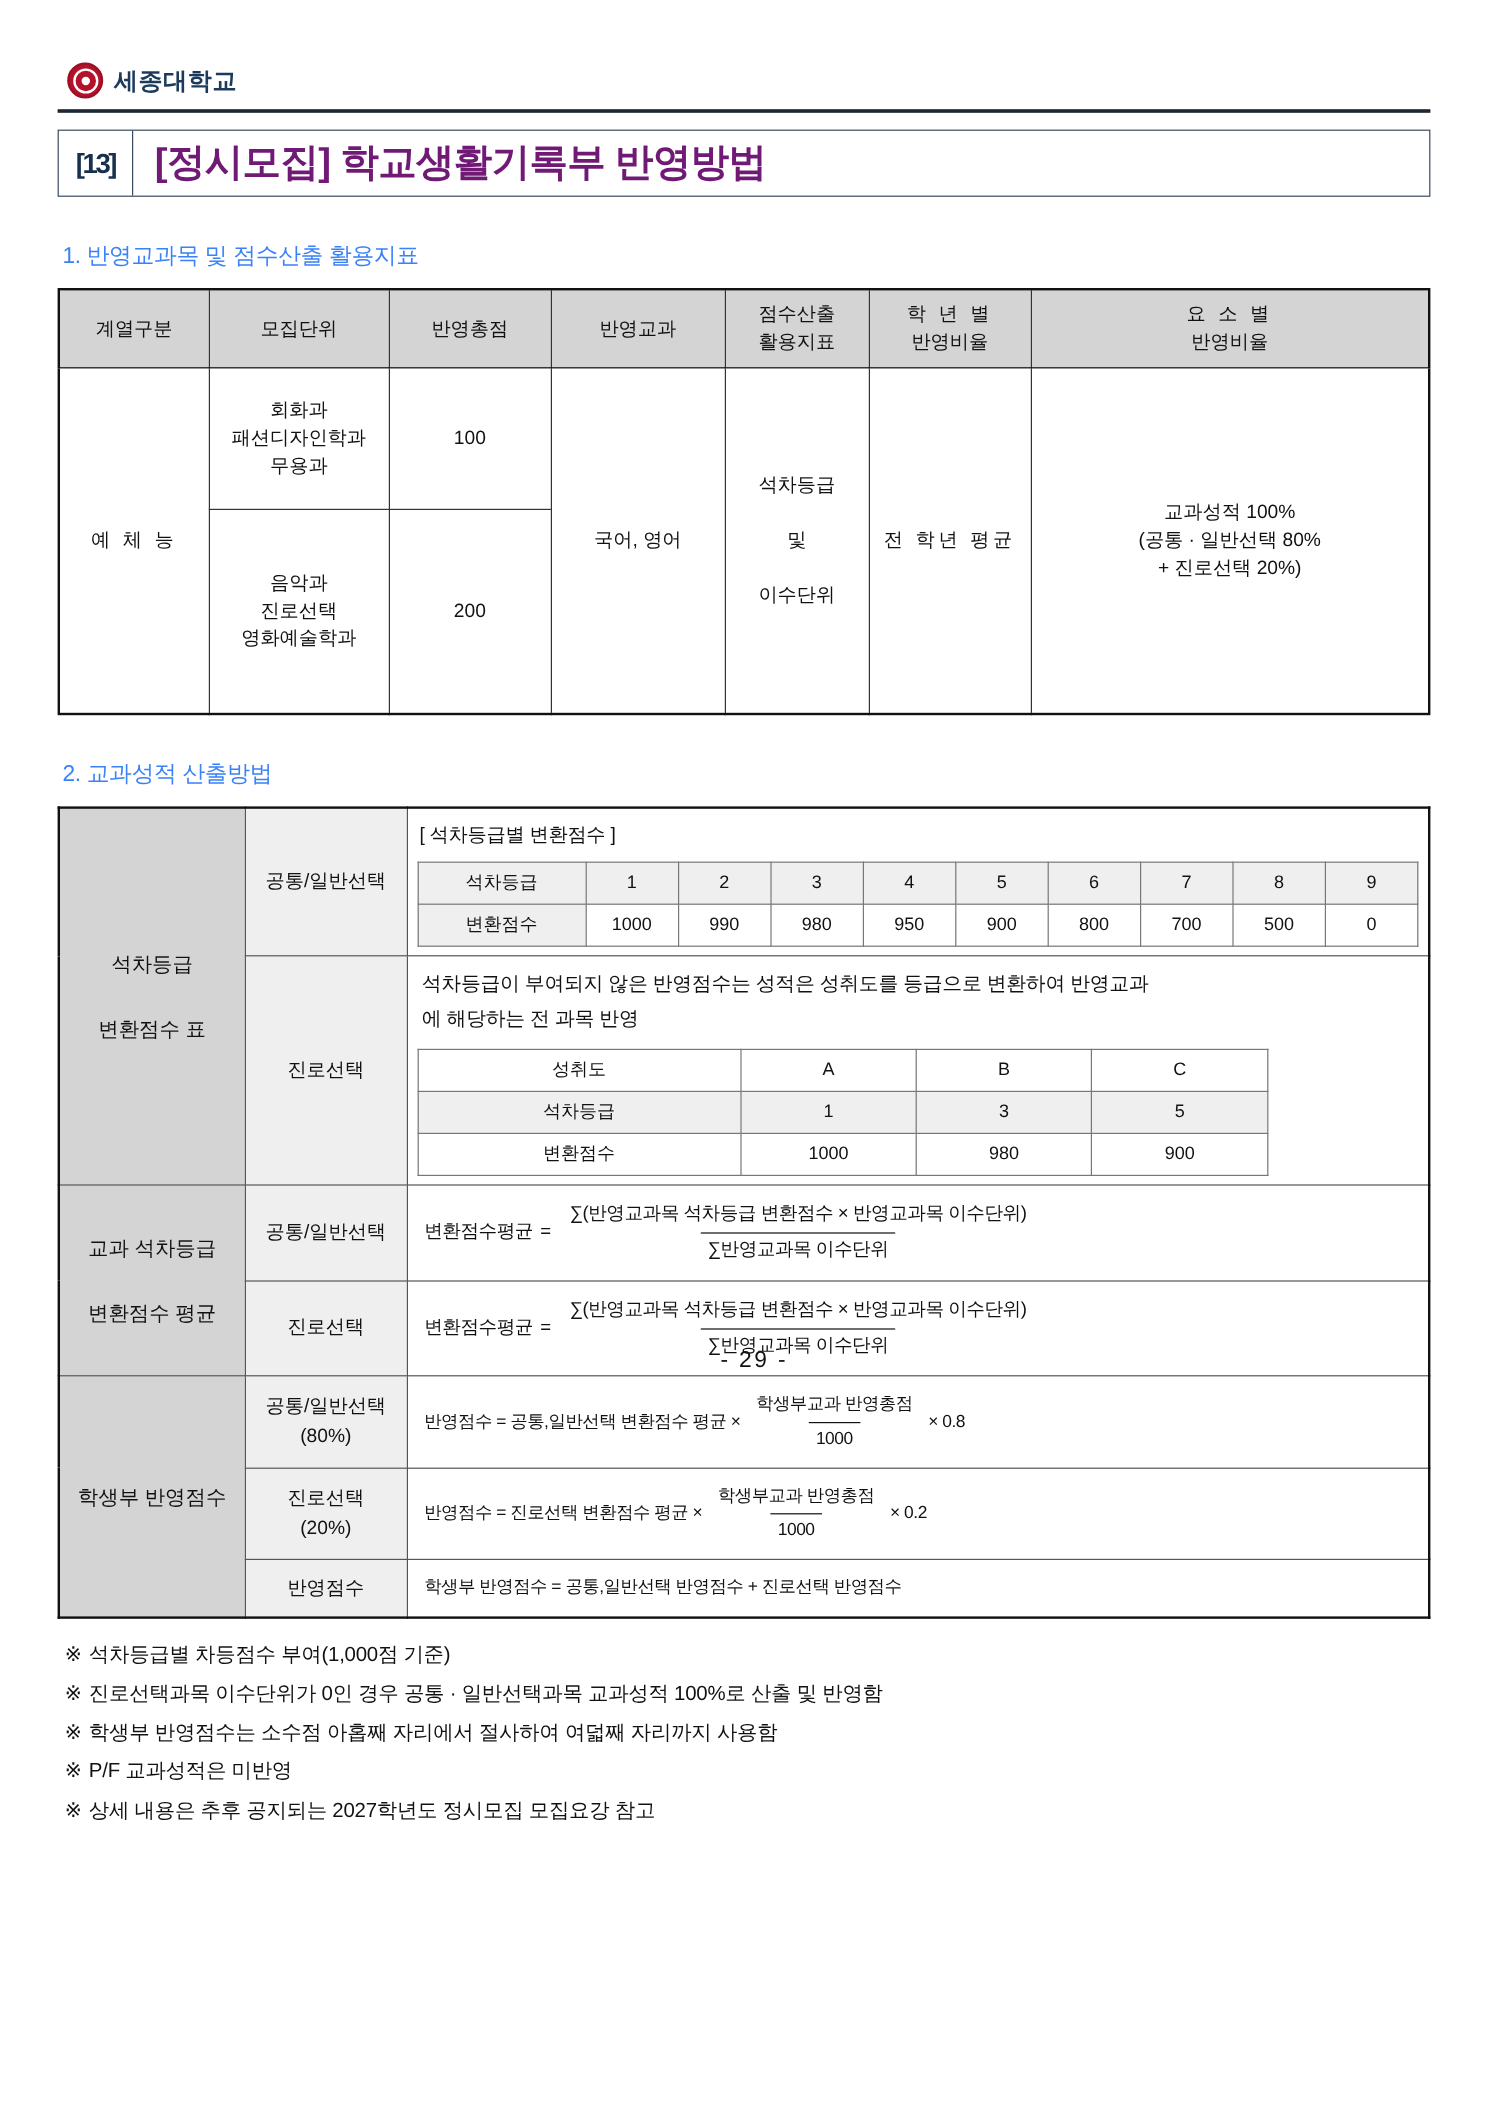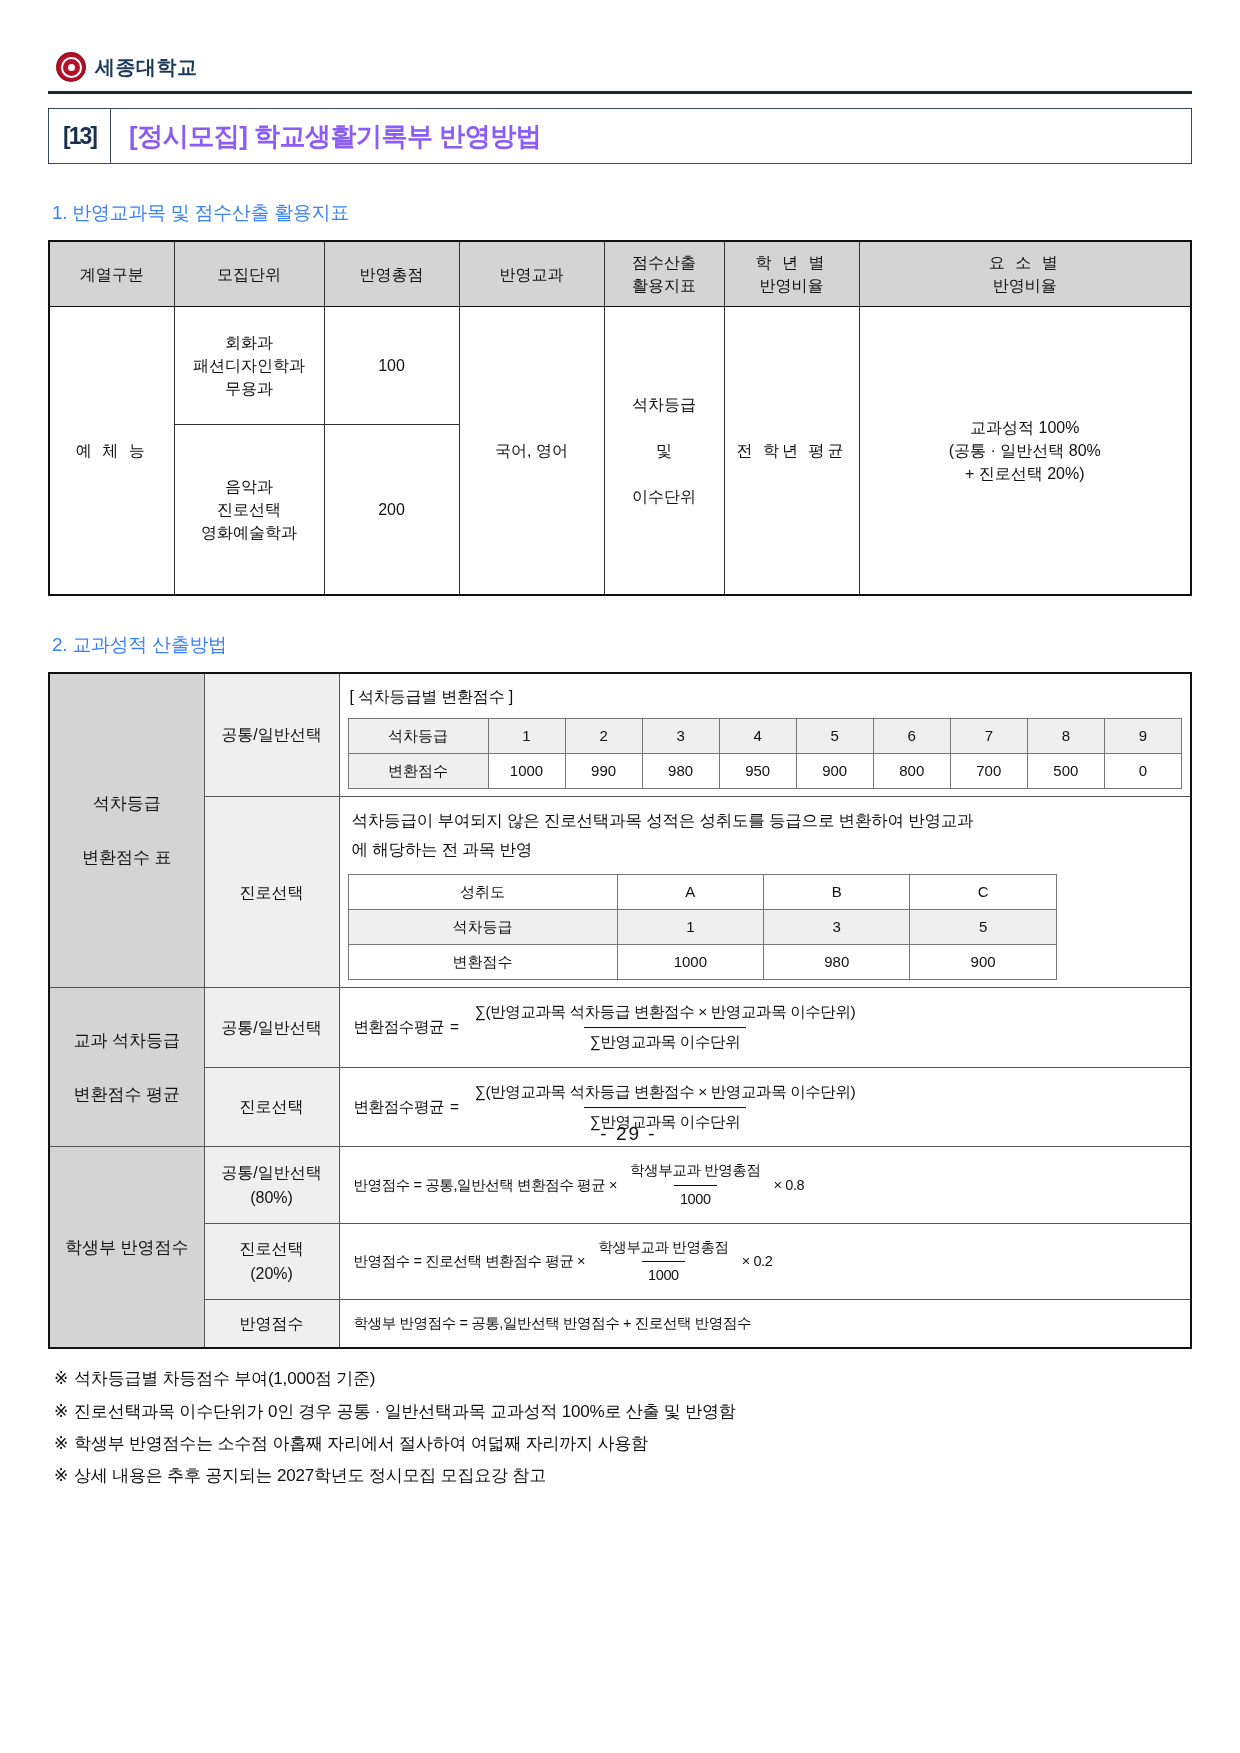--- a/index.html
+++ b/index.html
@@ -60,21 +60,21 @@
   .title-num {
     flex: none; width: 62px;
     display: flex; align-items: center; justify-content: center;
     border-right: 1.5px solid #3a4a5c;
     font-size: 23px; font-weight: 700; color: #17314d;
     letter-spacing: -2px;
   }
   .title-text {
     display: flex; align-items: center;
     padding-left: 18px;
-    font-size: 26px; font-weight: 700; color: #8b5cf6;
+    font-size: 32px; font-weight: 700; color: #701a75;
     letter-spacing: -0.5px;
   }
 
   
   .sec-head {
     font-size: 19px; color: #3b82f6; font-weight: 400;
     margin: 36px 0 14px 4px; letter-spacing: -0.3px;
   }
 
   
@@ -318,21 +318,21 @@
               </tr>
             </tbody>
           </table>
         </td>
       </tr>
 
       <tr>
         <td class="lab2">진로선택</td>
         <td class="body">
           <div class="desc">
-            <span>석차등급이 부여되지 않은 진로선택과목 성적은 성취도를 등급으로 변환하여 반영교과</span><br>
+            <span>석차등급이 부여되지 않은 반영점수는 성적은 성취도를 등급으로 변환하여 반영교과</span><br>
             <span>에 해당하는 전 과목 반영</span>
           </div>
           <table class="inner ach" style="width:85%">
             <colgroup>
                 <col style="width:38%">
                 <col>
                 <col>
                 <col>
               </colgroup>
             <tbody>
@@ -438,19 +438,22 @@
     <div class="note">
       <span class="mark">※</span><span>석차등급별 차등점수 부여(1,000점 기준)</span>
     </div>
     <div class="note">
       <span class="mark">※</span><span>진로선택과목 이수단위가 0인 경우 공통 · 일반선택과목 교과성적 100%로 산출 및 반영함</span>
     </div>
     <div class="note">
       <span class="mark">※</span><span>학생부 반영점수는 소수점 아홉째 자리에서 절사하여 여덟째 자리까지 사용함</span>
     </div>
     <div class="note">
+      <span class="mark">※</span><span>P/F 교과성적은 미반영</span>
+    </div>
+    <div class="note">
       <span class="mark">※</span><span>상세 내용은 추후 공지되는 2027학년도 정시모집 모집요강 참고</span>
     </div>
   </div>
 
   <div class="pagenum">- 29 -</div>
 
 </div>
 
 </body></html>

